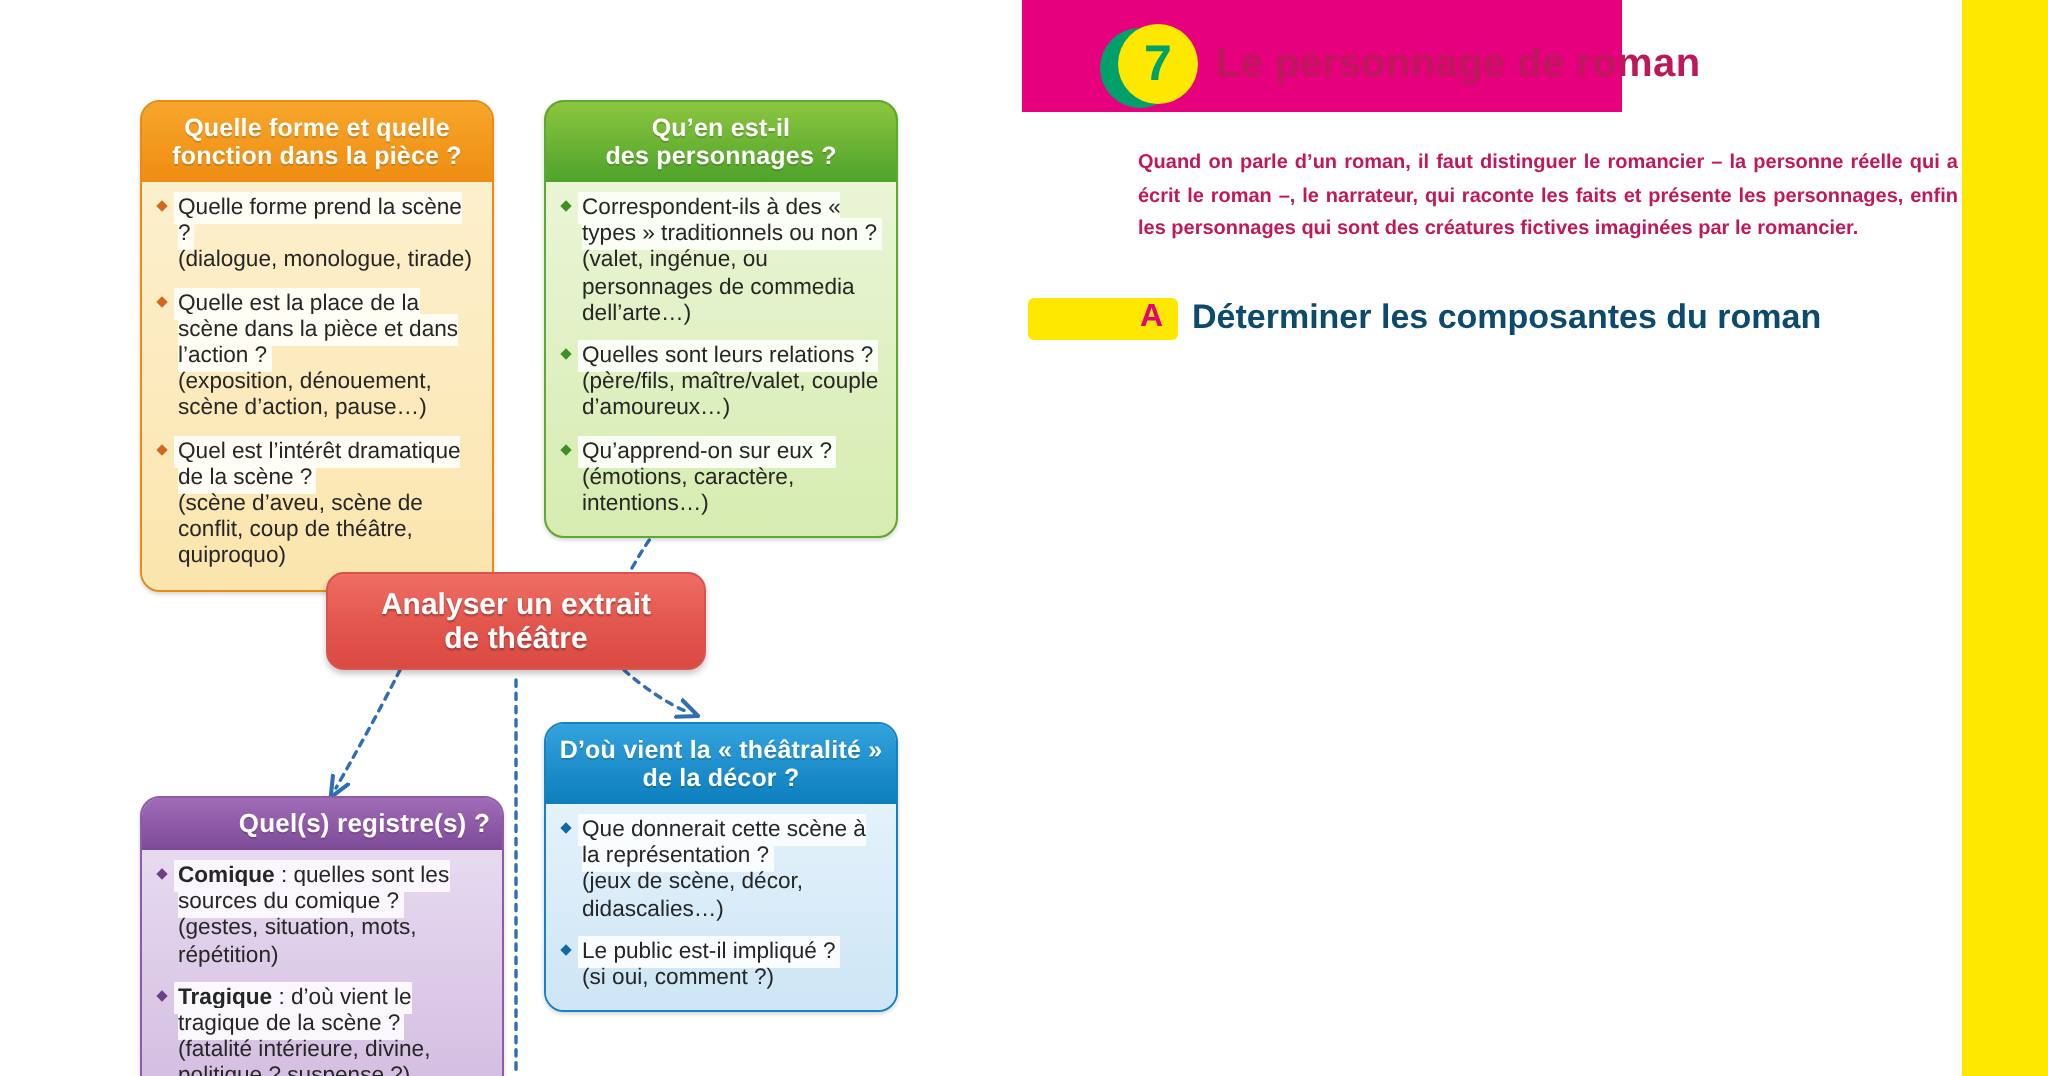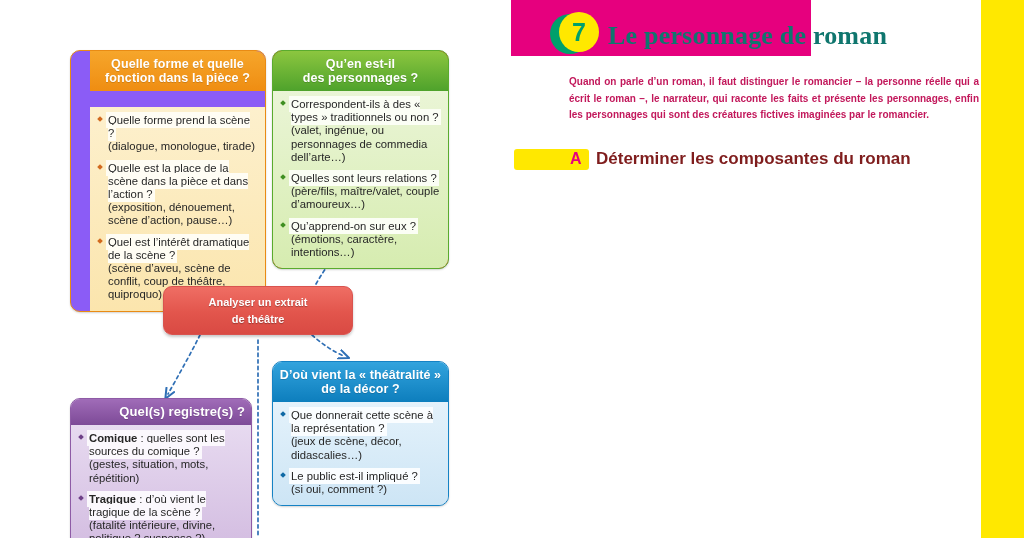--- a/index.html
+++ b/index.html
@@ -28,23 +28,23 @@
   }
   .node li:last-child{margin-bottom:0;}
   .node li::before{
     content:"";position:absolute;left:2px;top:5px;width:4px;height:4px;
     transform:rotate(45deg);
   }
   .node li .hi{display:inline;}
   .node li b{font-weight:bold;}
 
   
-  #box-forme{left:70px;top:50px;width:175px;border:1.6px solid #e98b14;background:#8b5cf6;padding-left:19px;}
+  #box-forme{left:70px;top:50px;width:175px;border:1.6px solid #e98b14;background:#5eead4;}
   #box-forme .hd{background:linear-gradient(180deg,#f6a62b 0%,#ef8d12 100%);text-shadow:0 1px 0 rgba(0,0,0,.15);}
-  #box-forme .bd{background:linear-gradient(180deg,#fdf0cd 0%,#fbe5ad 100%);margin-top:16px;}
+  #box-forme .bd{background:linear-gradient(180deg,#fdf0cd 0%,#fbe5ad 100%);}
   #box-forme li::before{background:#d2691e;}
   #box-forme li .hi{background:#fffdf4;box-shadow:0 0 0 2px #fffdf4;}
 
   
   #box-perso{left:272px;top:50px;width:175px;border:1.6px solid #5aab2e;background:#c2410c;}
   #box-perso .hd{background:linear-gradient(180deg,#8cc63f 0%,#4ea22b 100%);text-shadow:0 1px 0 rgba(0,0,0,.15);}
   #box-perso .bd{background:linear-gradient(180deg,#eaf5d6 0%,#d6ecb0 100%);}
   #box-perso li::before{background:#3f8f22;}
   #box-perso li .hi{background:#fbfef5;box-shadow:0 0 0 2px #fbfef5;}
 
@@ -64,54 +64,53 @@
 
   
   #box-central{
     position:absolute;left:163px;top:286px;width:188px;height:47px;
     border-radius:9px;border:1.4px solid #d9534f;
     background:linear-gradient(180deg,#ef6e64 0%,#e2554c 55%,#d94a43 100%);
     box-shadow:0 2px 3px rgba(0,0,0,.22);
     display:flex;align-items:center;justify-content:center;
   }
   #box-central .ctxt{
-    color:#fff;font-weight:bold;font-size:11px;line-height:17px;text-align:center;
+    color:#fff;font-weight:bold;font-size:15px;line-height:17px;text-align:center;
     text-shadow:0 1px 1px rgba(0,0,0,.3);
   }
 
   .arrows{position:absolute;left:0;top:0;width:500px;height:538px;pointer-events:none;}
 
   
   .right{position:absolute;left:500px;top:0;width:524px;height:538px;background:#fff;}
   .magenta{position:absolute;left:11px;top:0;width:300px;height:56px;background:#e6007e;}
   .yellowbar{position:absolute;left:481px;top:0;width:43px;height:538px;background:#ffe800;}
 
   .chapnum{
     position:absolute;left:50px;top:12px;width:44px;height:44px;
   }
   .chapnum .gcircle{position:absolute;left:0;top:2px;width:40px;height:40px;border-radius:50%;background:#00a06b;}
   .chapnum .ycircle{position:absolute;left:9px;top:0;width:40px;height:40px;border-radius:50%;background:#ffe800;
       display:flex;align-items:center;justify-content:center;}
   .chapnum .ycircle span{color:#00a06b;font-weight:bold;font-size:25px;line-height:25px;}
 
   .chaptitle{
-    position:absolute;left:108px;top:21px;color:#0f766e;font-weight:bold;font-size:26px;
+    position:absolute;left:108px;top:21px;color:#be185d;font-weight:bold;font-size:20px;
     letter-spacing:.2px;
-    font-family:Liberation Serif, serif;
   }
 
   .intro{
     position:absolute;left:69px;top:74px;width:410px;
     color:#c2185b;font-weight:bold;font-size:10px;line-height:16.6px;text-align:justify;
   }
 
   .sectionA{position:absolute;left:14px;top:148px;width:470px;height:24px;}
   .sectionA .hl{position:absolute;left:0;top:1px;width:75px;height:21px;background:#ffe800;border-radius:3px;}
   .sectionA .letter{position:absolute;left:56px;top:2px;color:#e6007e;font-weight:bold;font-size:16px;}
-  .sectionA .txt{position:absolute;left:82px;top:1px;color:#7f1d1d;font-weight:bold;font-size:17px;}
+  .sectionA .txt{position:absolute;left:82px;top:1px;color:#0c4a6e;font-weight:bold;font-size:17px;}
 </style>
 </head>
 <body>
 
 <div class="page">
 
   <div class="left">
 
     <svg class="arrows" viewBox="0 0 500 538">
       <defs>

